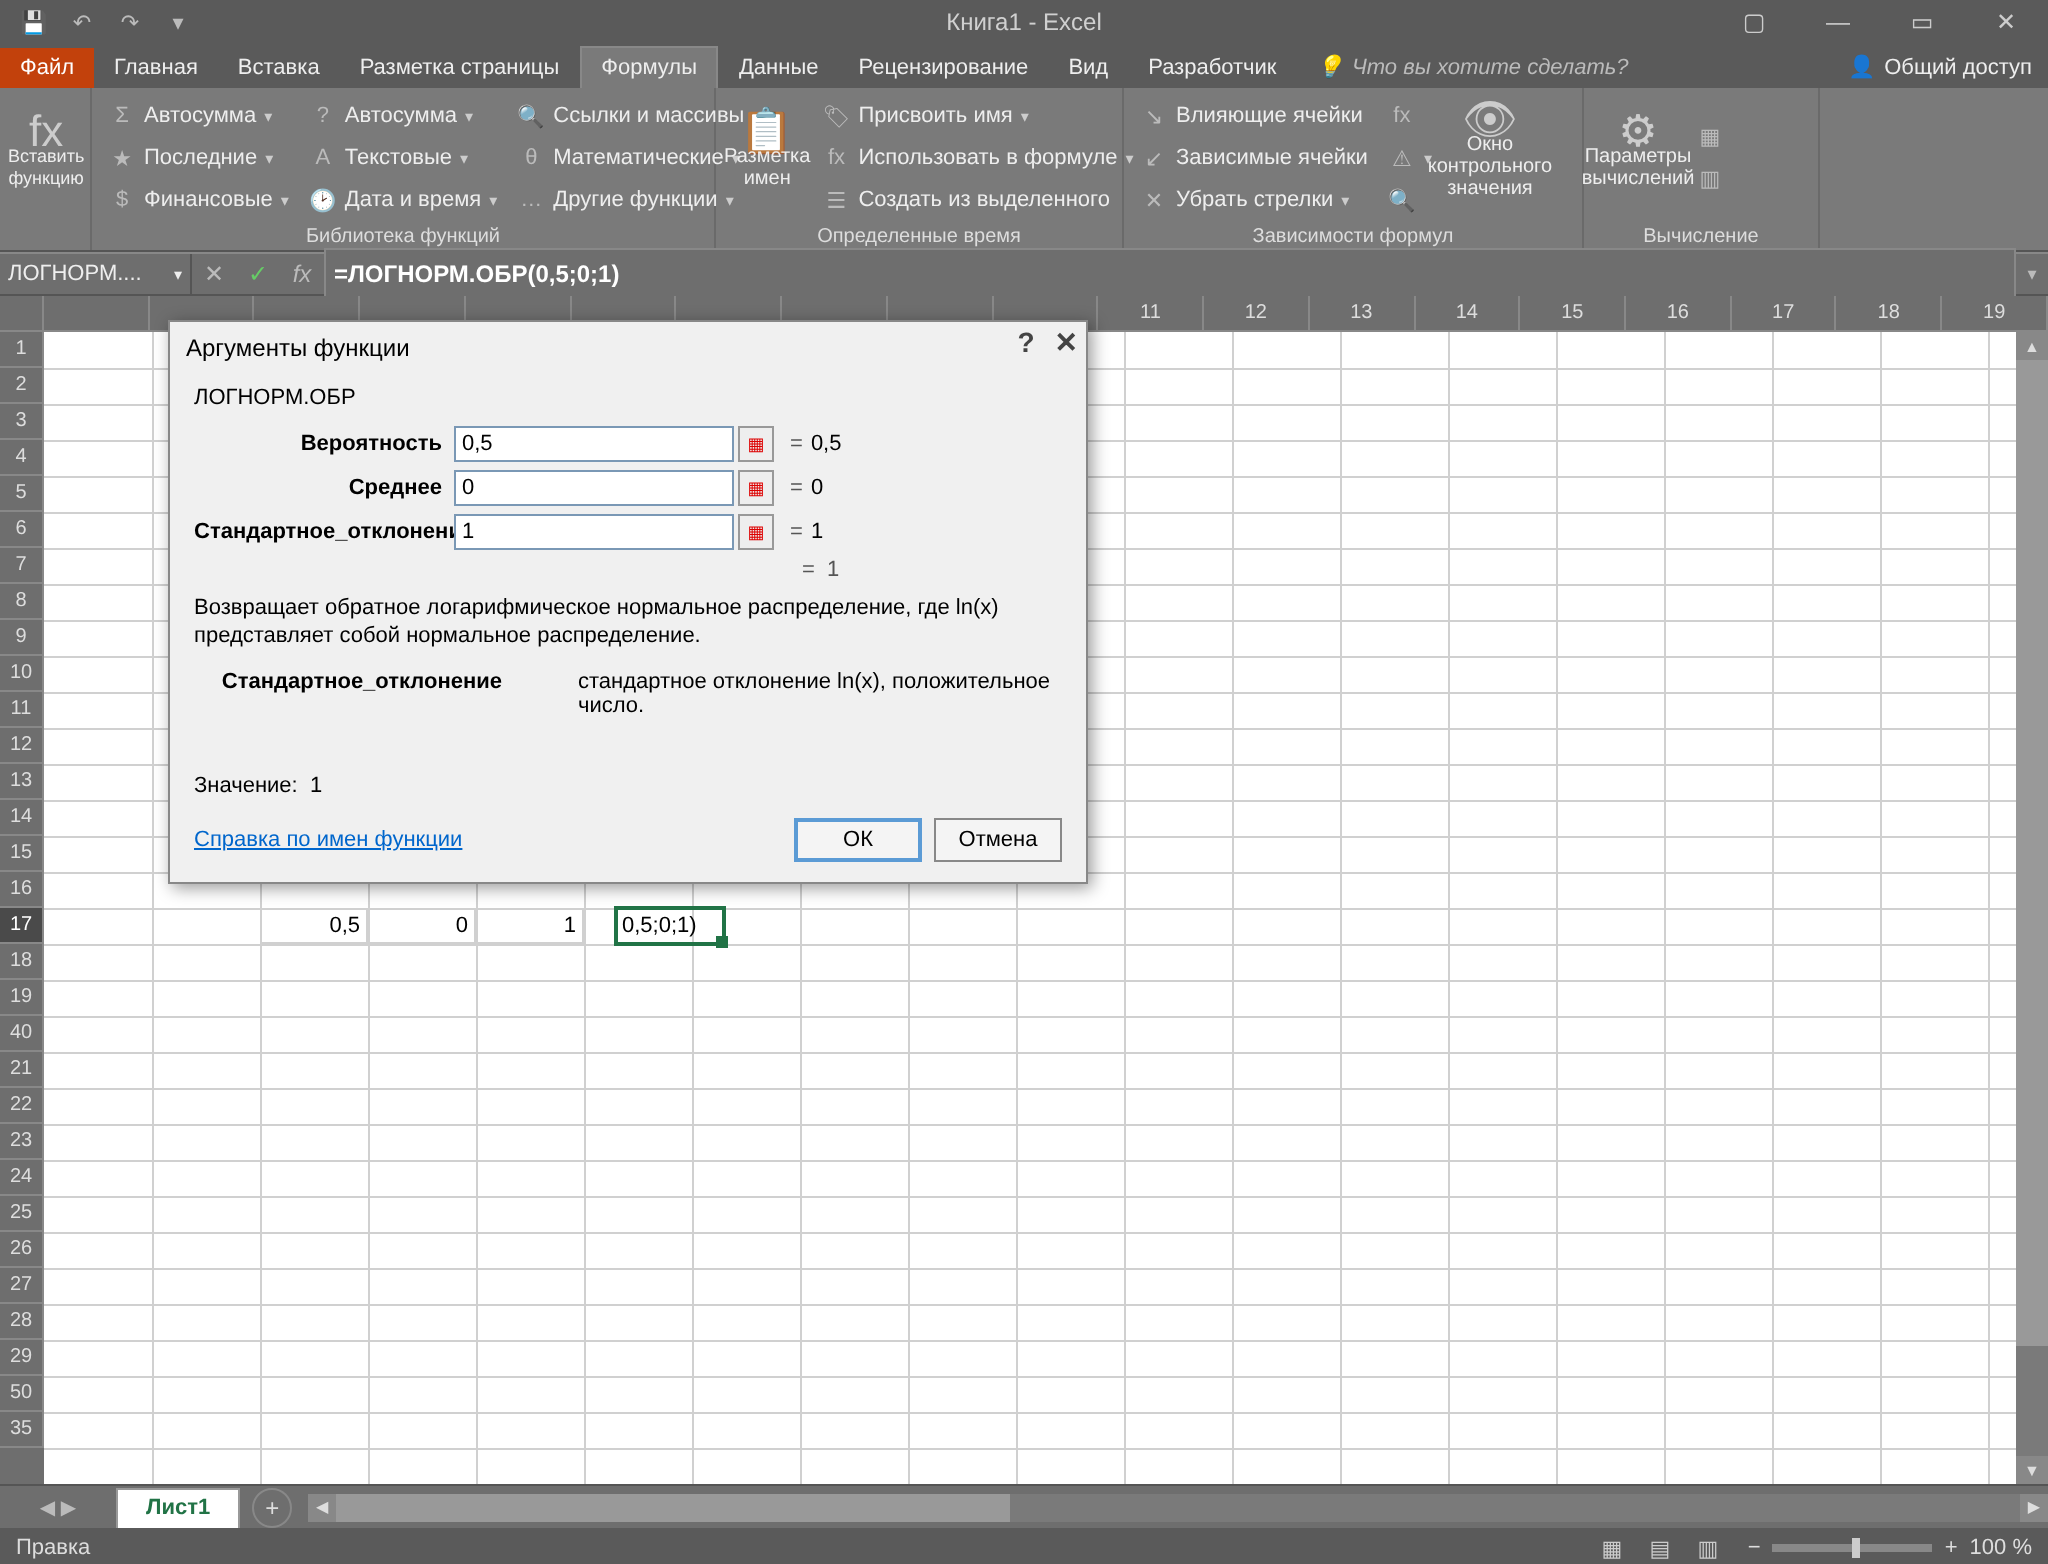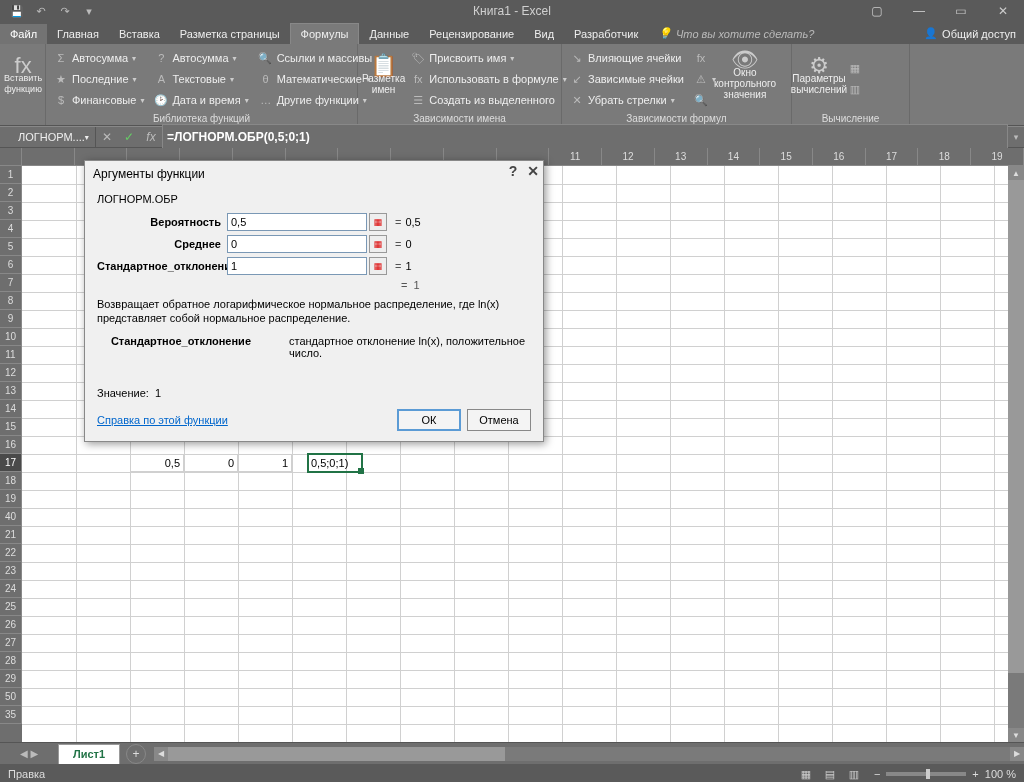--- a/index.html
+++ b/index.html
@@ -9,42 +9,42 @@
 .titlebar { height: 22px; background: #5a5a5a; display: flex; align-items: center; position: relative; }
 .qat { display: flex; align-items: center; gap: 6px; padding-left: 8px; }
 .qat .qbtn { width: 18px; height: 18px; display: flex; align-items: center; justify-content: center; color: #bbb; cursor: default; font-size: 11px; }
 .title-center { position: absolute; left: 50%; transform: translateX(-50%); font-size: 12px; color: #d0d0d0; }
 .winbtns { position: absolute; right: 0; display: flex; }
 .winbtn { width: 42px; height: 22px; display: flex; align-items: center; justify-content: center; color: #ccc; font-size: 12px; }
 
 
 .tabs { height: 22px; background: #5a5a5a; display: flex; align-items: end; }
 .tab { padding: 4px 10px; font-size: 11px; color: #eee; cursor: default; }
-.tab.file { background: #737373; color: #fff; }
+.tab.file { background: #c2410c; color: #fff; }
 .tab.active { background: #7a7a7a; border: 1px solid #888; border-bottom: none; }
 .tabs .spacer { flex: 1; }
 .tab.tell { color: #bbb; font-style: italic; display: flex; align-items: center; gap: 4px; }
 .share { padding: 4px 8px; font-size: 11px; color: #eee; display: flex; align-items: center; gap: 4px; }
 
 
 .ribbon { height: 82px; background: #7a7a7a; display: flex; border-bottom: 1px solid #555; }
 .rgroup { border-right: 1px solid #6a6a6a; display: flex; flex-direction: column; padding: 2px 4px 0; }
 .rgroup-body { flex: 1; display: flex; gap: 2px; }
 .rgroup-label { text-align: center; font-size: 10px; color: #ddd; padding: 1px 0; }
 .rgroup .col { display: flex; flex-direction: column; gap: 1px; align-items: flex-start; justify-content: center; }
 .rbtn-big { display: flex; flex-direction: column; align-items: center; justify-content: center; width: 46px; height: 62px; font-size: 10px; text-align: center; line-height: 11px; color: #eee; }
 .rbtn-big .ico { font-size: 22px; margin-bottom: 2px; color: #ccc; }
 .rbtn-lg-narrow { width: 44px; }
 .rbtn-sm { display: flex; align-items: center; gap: 4px; height: 20px; padding: 0 4px; font-size: 11px; color: #eee; white-space: nowrap; }
 .rbtn-sm .ico { width: 14px; height: 14px; display: inline-flex; align-items: center; justify-content: center; color: #bbb; font-size: 11px; }
 .dd::after { content: " ▾"; font-size: 8px; color: #ccc; }
 
 
 .fbar { height: 22px; background: #6e6e6e; display: flex; align-items: center; border-top: 1px solid #888; border-bottom: 1px solid #555; }
-.namebox { width: 96px; height: 20px; background: #6e6e6e; border-right: 1px solid #555; color: #eee; font-size: 11px; padding: 0 18px; display: flex; align-items: center; justify-content: space-between; }
+.namebox { width: 96px; height: 20px; background: #6e6e6e; border-right: 1px solid #555; color: #eee; font-size: 11px; padding: 0 4px; display: flex; align-items: center; justify-content: space-between; }
 .namebox span:last-child { font-size: 8px; }
 .fbar-btn { width: 22px; height: 20px; display: flex; align-items: center; justify-content: center; color: #bbb; font-size: 12px; }
 .fbar-btn.cancel { color: #bbb; }
 .fbar-btn.enter { color: #6c6; }
 .fbar-input { flex: 1; height: 20px; background: #6e6e6e; border: 1px solid #888; color: #fff; font-size: 12px; padding: 12px 4px; display: flex; align-items: center; font-weight: bold; }
 .fbar-expand { width: 16px; display: flex; align-items: center; justify-content: center; color: #bbb; font-size: 9px;}
 
 
 .gridwrap { position: relative; height: 594px; background: #fff; overflow: hidden; }
 .corner { position: absolute; left: 0; top: 0; width: 22px; height: 18px; background: #6e6e6e; border-right: 1px solid #888; border-bottom: 1px solid #888; }
@@ -223,21 +223,21 @@
         <div class="rbtn-sm dd">
             <span class="ico">fx</span>
             <span>Использовать в формуле</span>
           </div>
         <div class="rbtn-sm">
             <span class="ico">☰</span>
             <span>Создать из выделенного</span>
           </div>
       </div>
     </div>
-    <div class="rgroup-label">Зависимости имена</div>
+    <div class="rgroup-label">Определенные время</div>
   </div>
 
   <div class="rgroup" style="width:230px">
     <div class="rgroup-body">
       <div class="col">
         <div class="rbtn-sm">
             <span class="ico">↘</span>
             <span>Влияющие ячейки</span>
           </div>
         <div class="rbtn-sm">
@@ -491,19 +491,19 @@
 
     <div class="dlg-argdesc">
       <div class="al">Стандартное_отклонение</div>
       <div class="ad">стандартное отклонение ln(x), положительное число.</div>
     </div>
 
     <div class="dlg-sep"></div>
     <div class="dlg-value"><span>Значение:</span>&nbsp;&nbsp;<span>1</span></div>
 
     <div class="dlg-foot">
-      <span class="dlg-help">Справка по этой функции</span>
+      <span class="dlg-help">Справка по имен функции</span>
       <div class="spacer"></div>
       <div class="dlg-btn primary">ОК</div>
       <div class="dlg-btn">Отмена</div>
     </div>
   </div>
 </div>
 
 </body></html>

